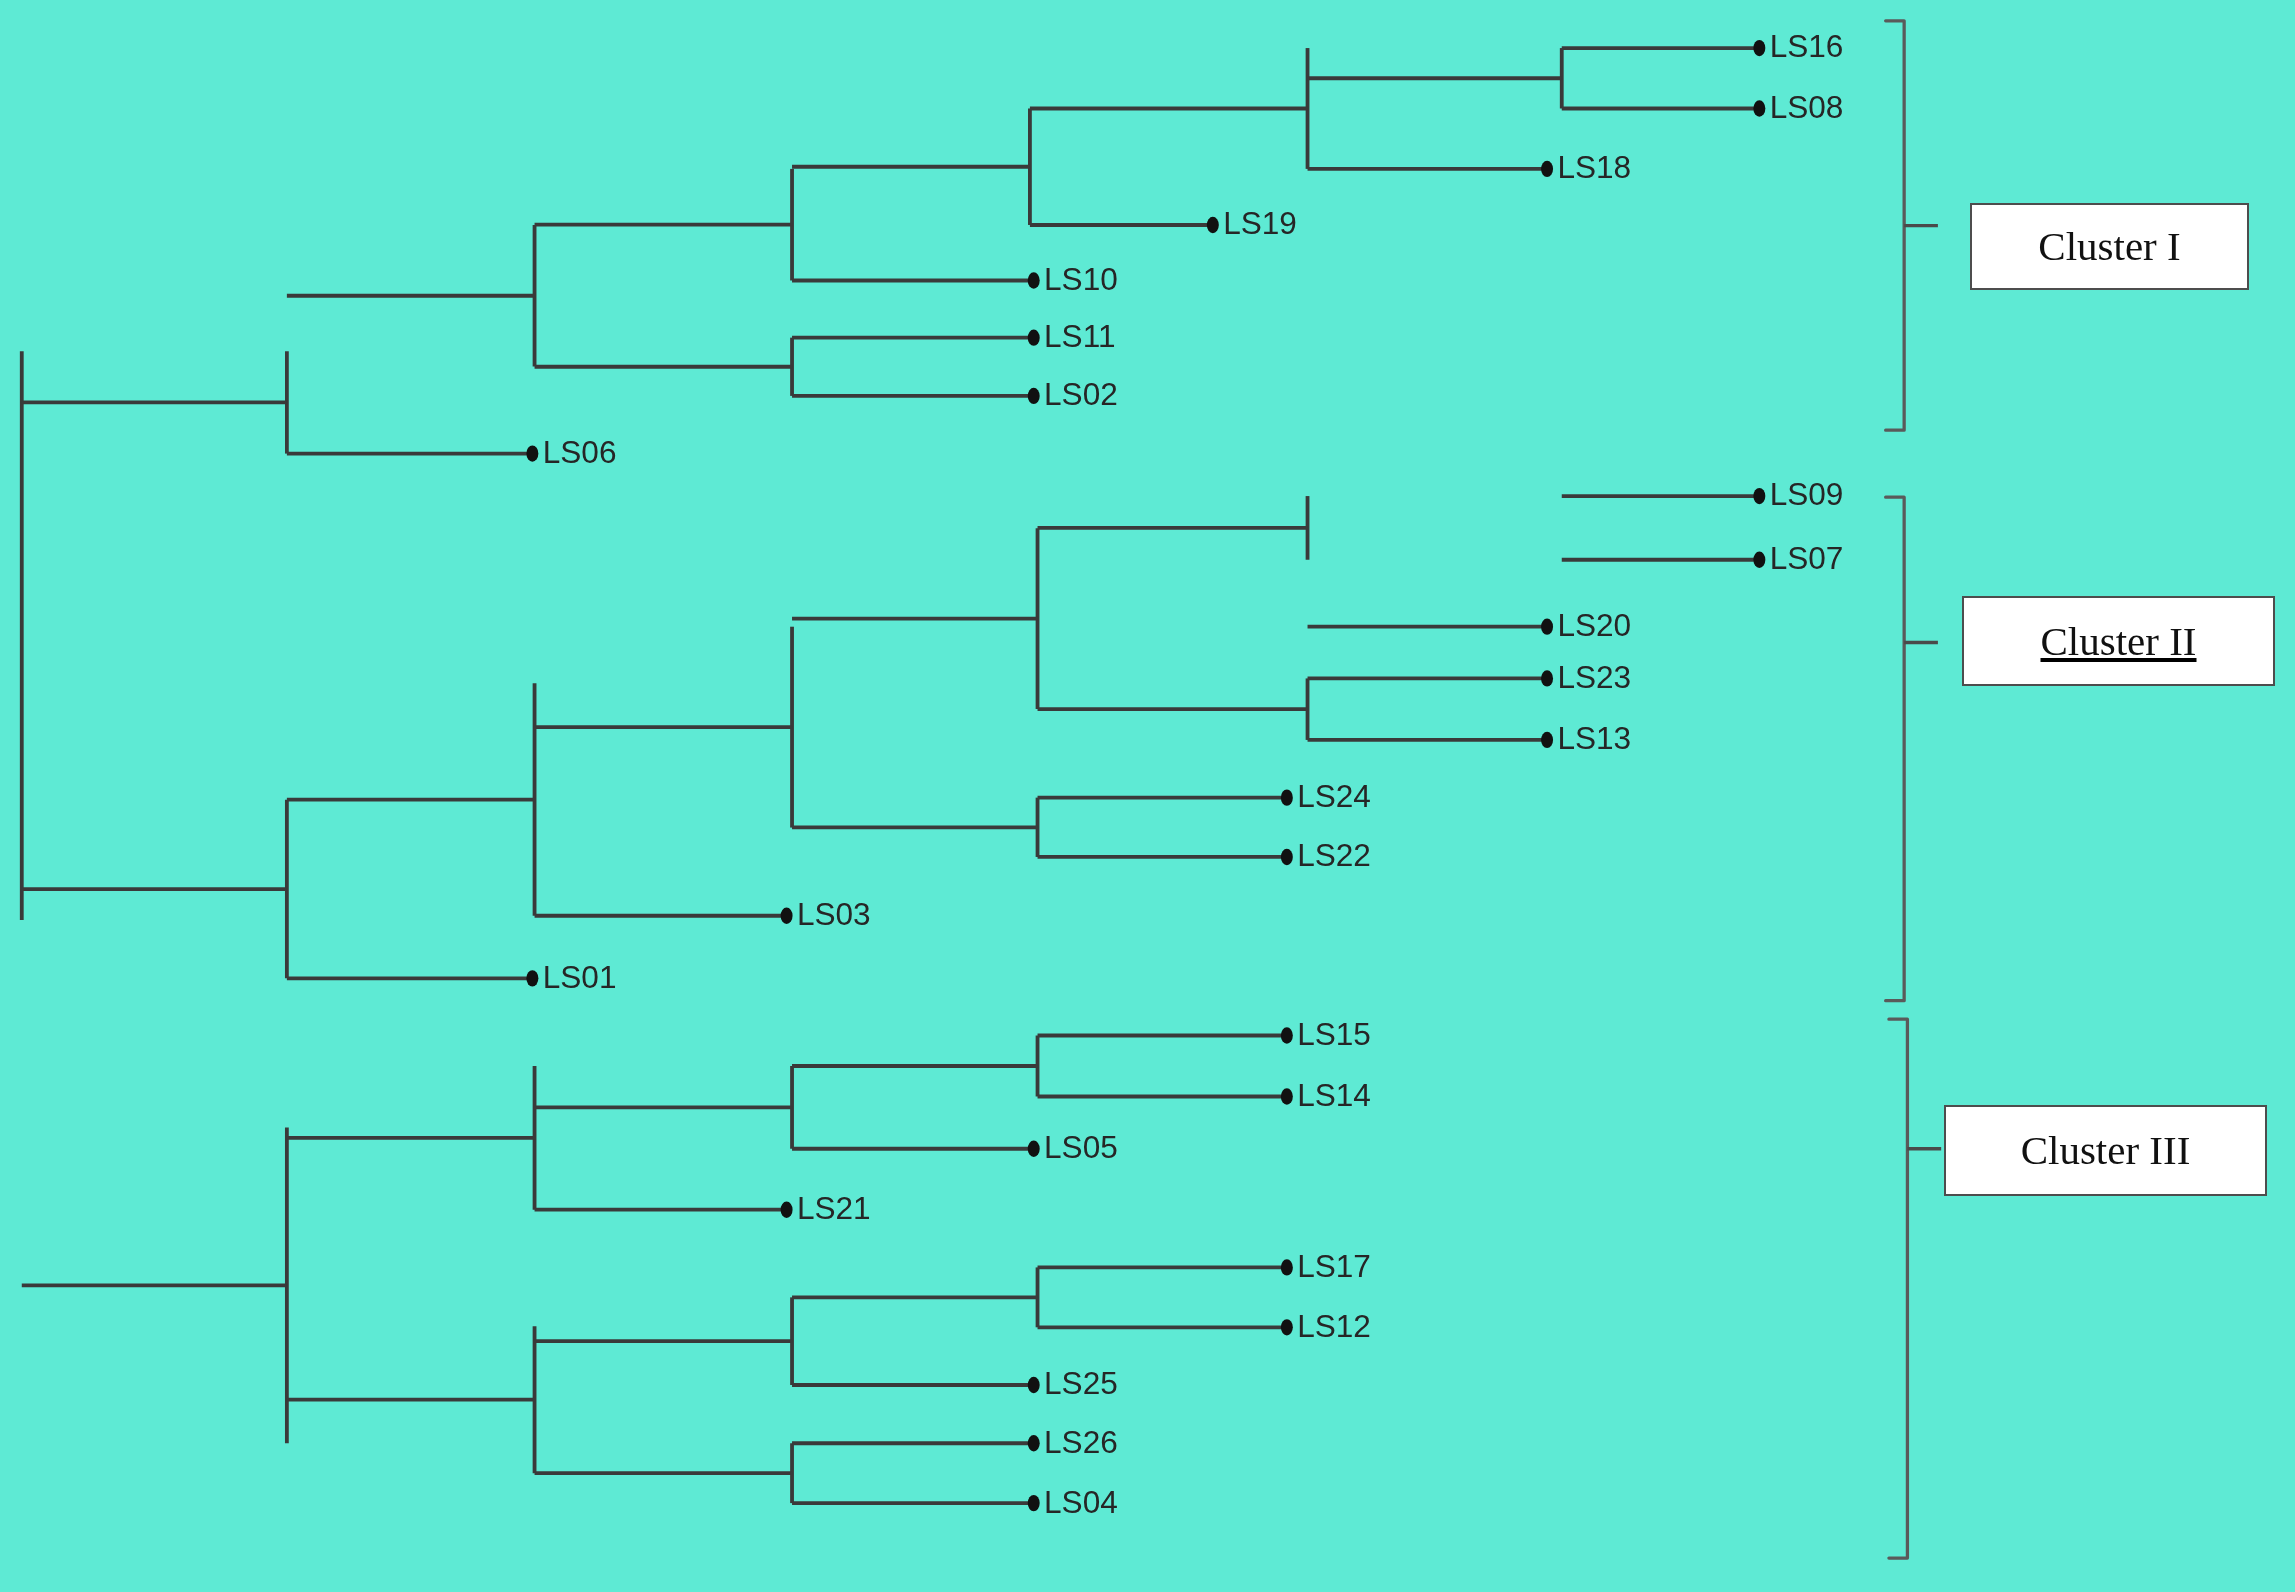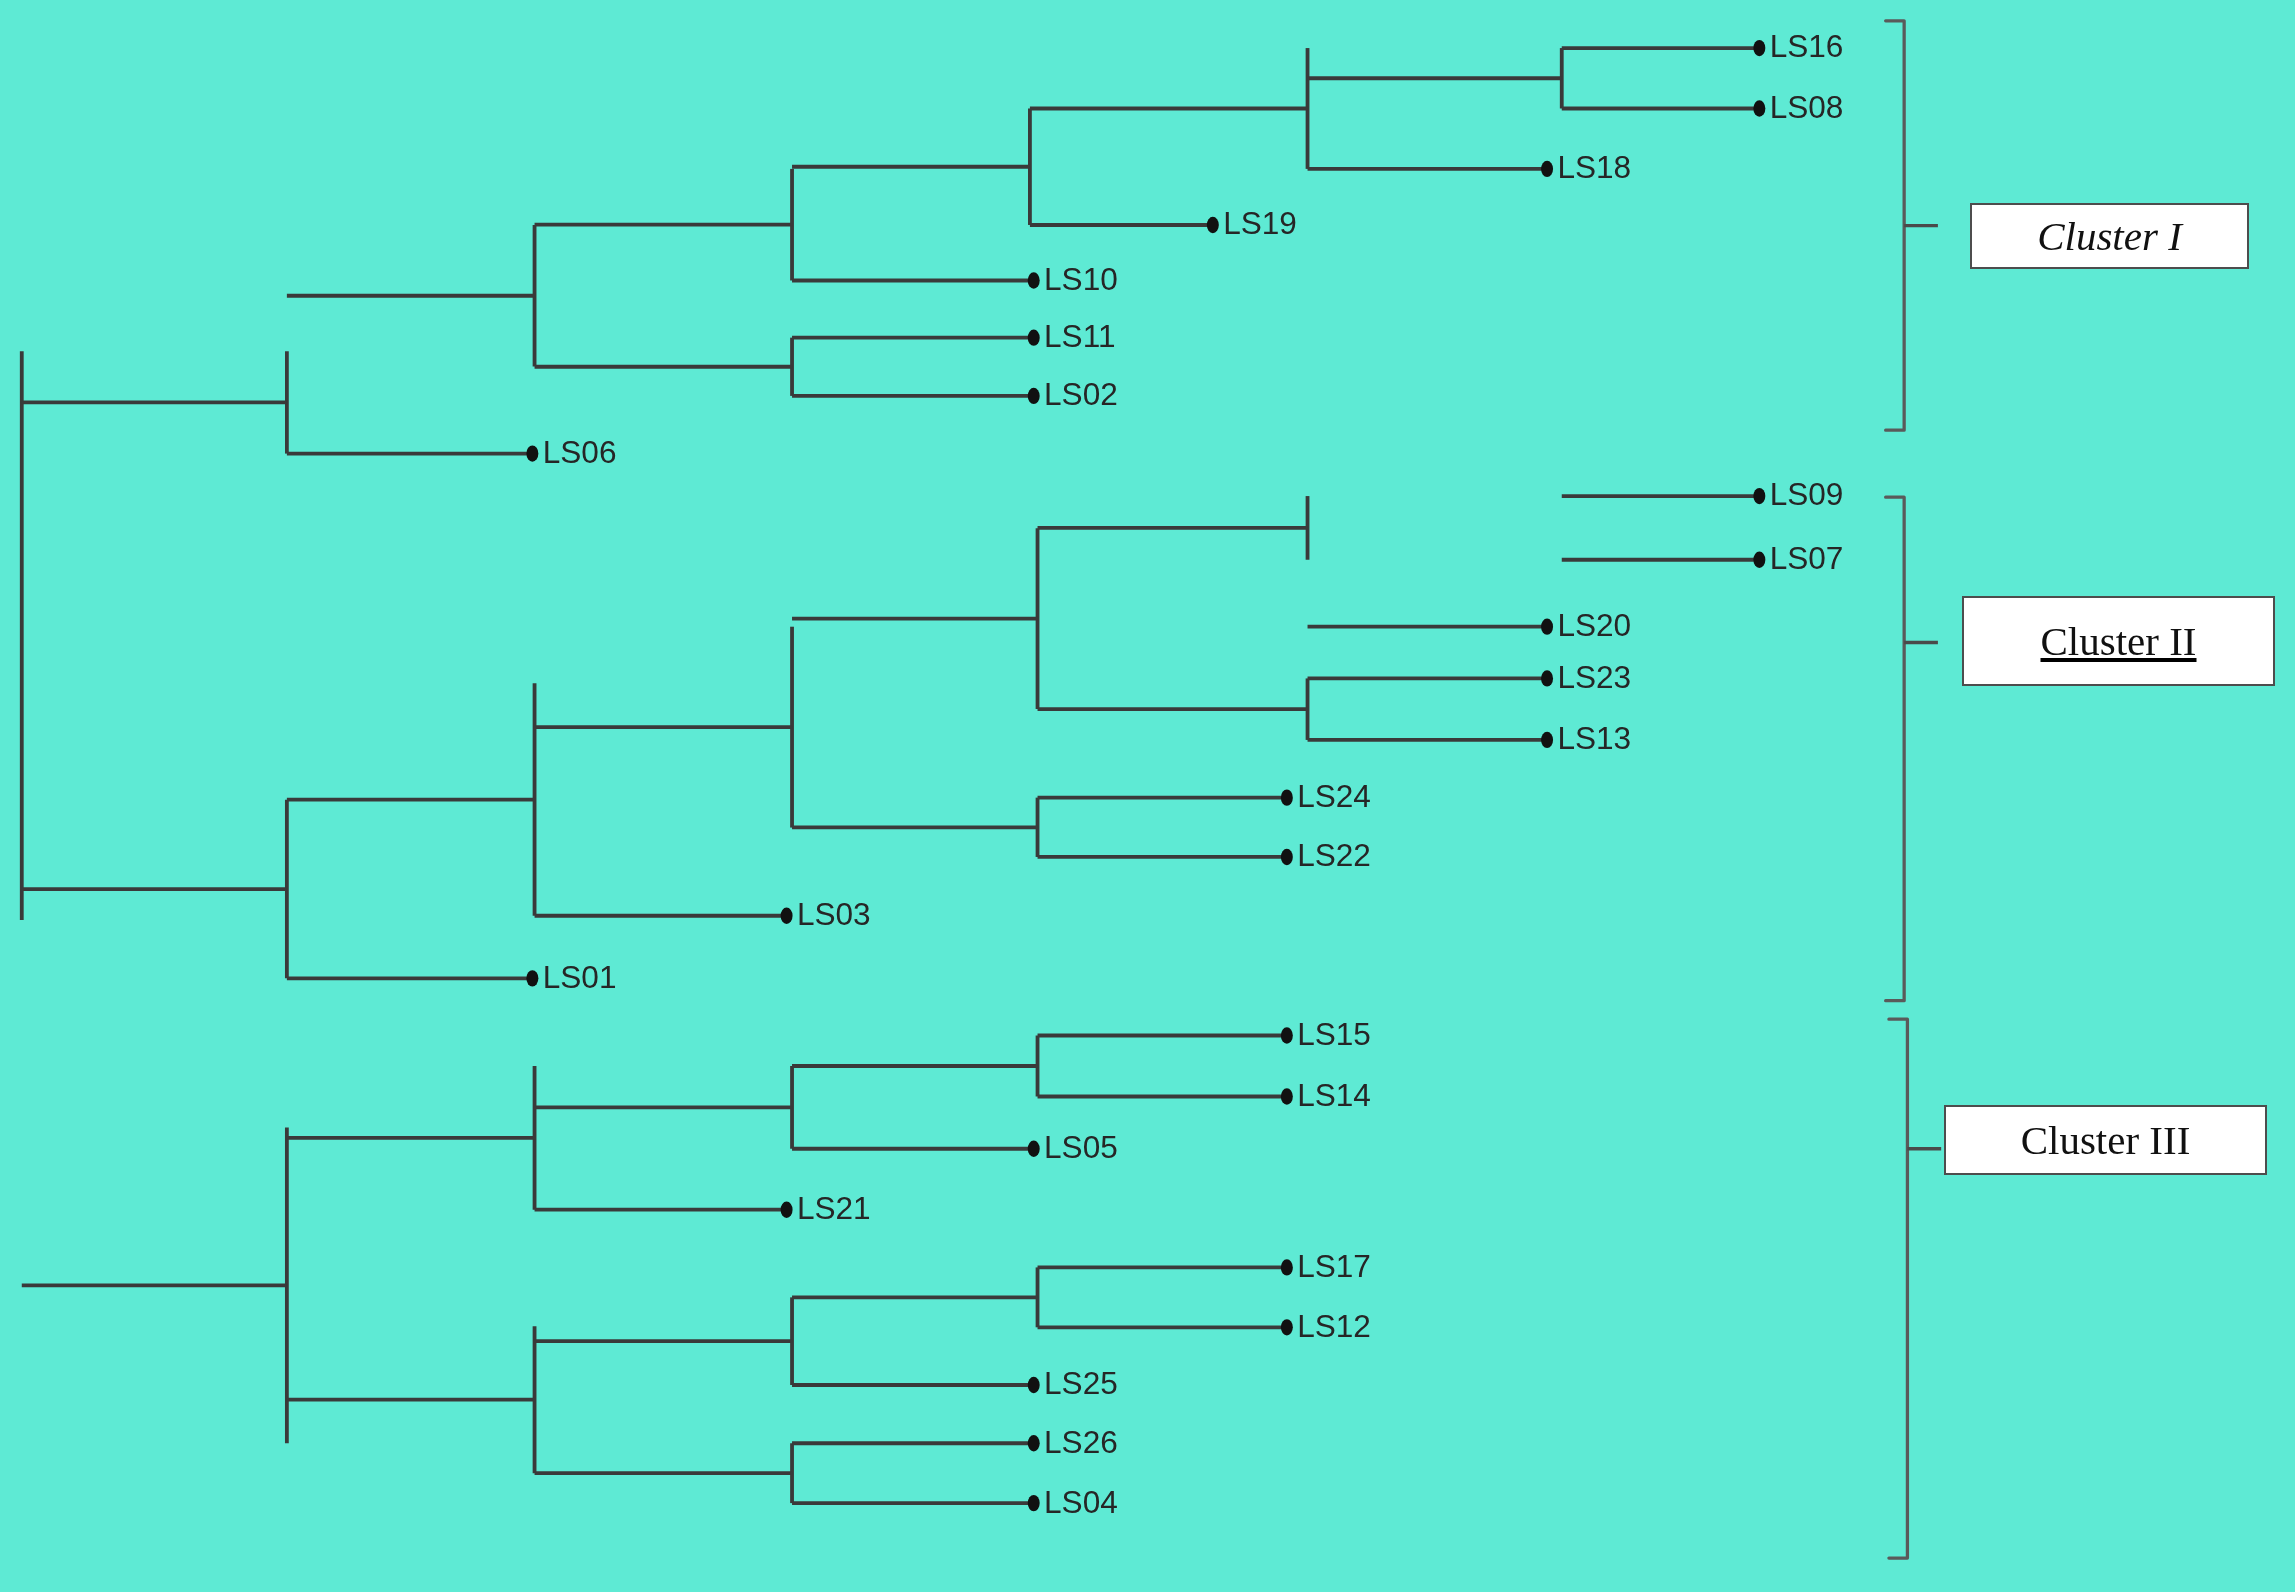--- a/index.html
+++ b/index.html
@@ -177,25 +177,25 @@
         <path d="M 3464 38 L 3498 38 L 3498 790 L 3464 790" class="bracket"></path>
         <line x1="3498" y1="414" x2="3560" y2="414" class="brackettick"></line>
         <path d="M 3464 913 L 3498 913 L 3498 1838 L 3464 1838" class="bracket"></path>
         <line x1="3498" y1="1180" x2="3560" y2="1180" class="brackettick"></line>
         <path d="M 3470 1872 L 3504 1872 L 3504 2862 L 3470 2862" class="bracket"></path>
         <line x1="3504" y1="2110" x2="3566" y2="2110" class="brackettick"></line>
       </g>
   </svg>
 
   <div id="boxlayer">
-      <div class="cluster-box" style="left: 1970px; top: 203px; width: 279px; height: 66px; font-style: italic;">
+      <div class="cluster-box" style="left: 1970px; top: 203px; width: 279px; height: 87px;">
         <span>Cluster I</span>
       </div>
       <div class="cluster-box" style="left: 1962px; top: 596px; width: 313px; height: 90px; text-decoration: underline;">
         <span>Cluster II</span>
       </div>
-      <div class="cluster-box" style="left: 1944px; top: 1105px; width: 323px; height: 70px;">
+      <div class="cluster-box" style="left: 1944px; top: 1105px; width: 323px; height: 91px;">
         <span>Cluster III</span>
       </div>
     </div>
 
 </div>
 
 
 </body></html>

